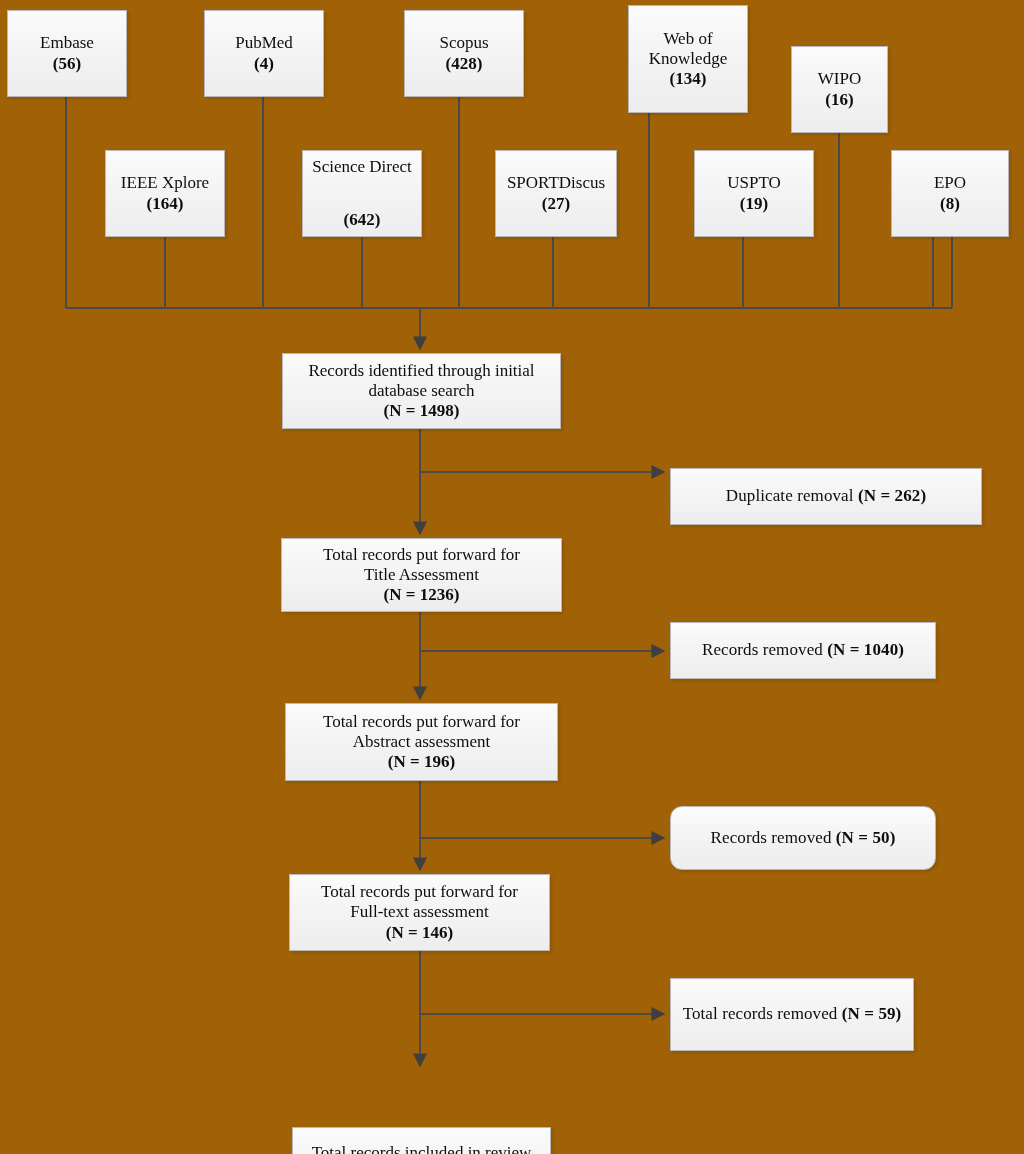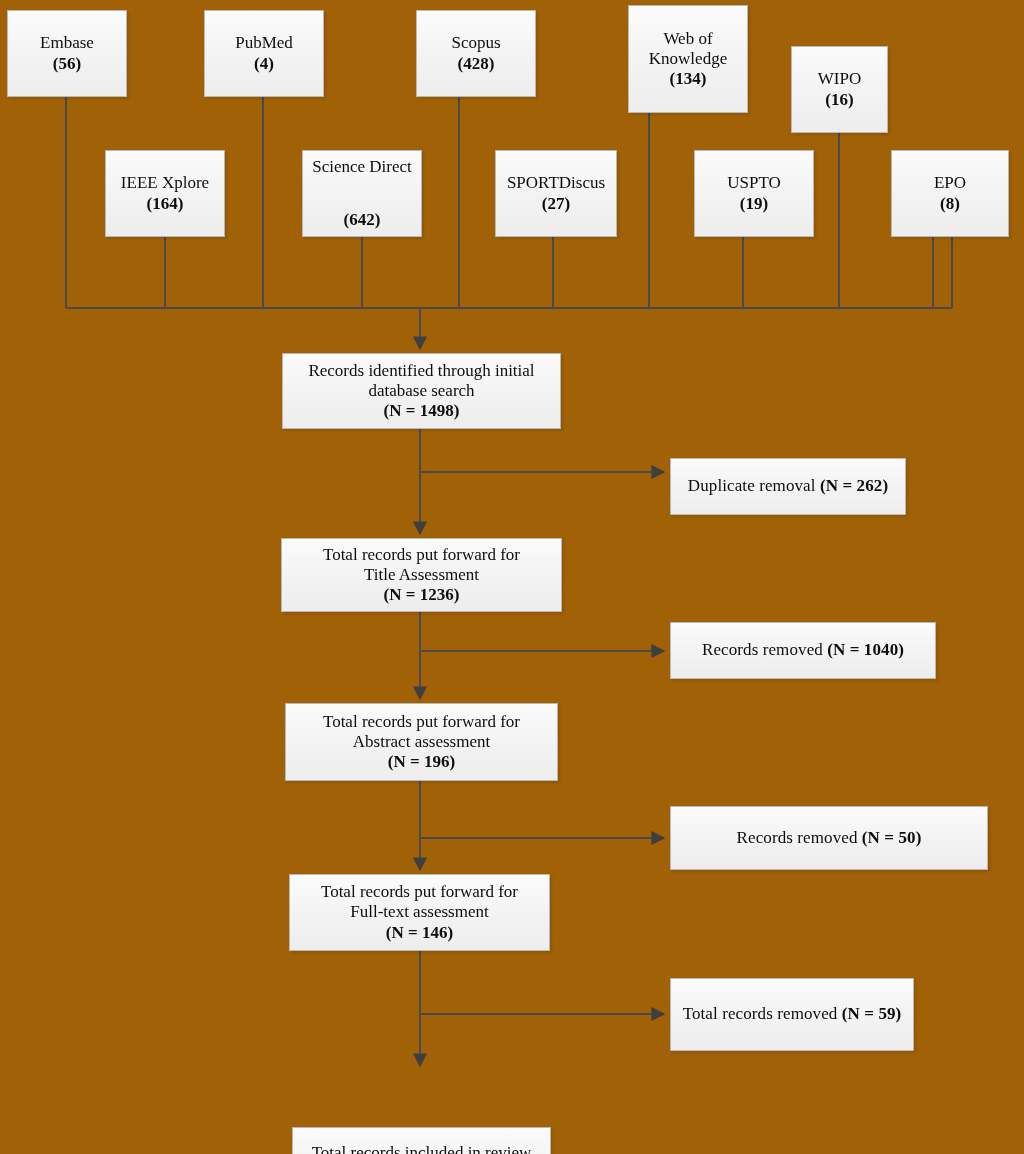--- a/index.html
+++ b/index.html
@@ -103,21 +103,21 @@
   <div class="node" style="left:7px; top:10px; width:120px; height:87px;">
     <span class="ln">Embase</span>
     <span class="ln b">(56)</span>
   </div>
 
   <div class="node" style="left:204px; top:10px; width:120px; height:87px;">
     <span class="ln">PubMed</span>
     <span class="ln b">(4)</span>
   </div>
 
-  <div class="node" style="left:416px; top:10px; width:120px; height:87px;">
+  <div class="node" style="left:404px; top:10px; width:120px; height:87px;">
     <span class="ln">Scopus</span>
     <span class="ln b">(428)</span>
   </div>
 
   <div class="node" style="left:628px; top:5px; width:120px; height:108px;">
     <span class="ln">Web of</span>
     <span class="ln">Knowledge</span>
     <span class="ln b">(134)</span>
   </div>
 
@@ -173,29 +173,29 @@
     <span class="ln">Total records put forward for</span>
     <span class="ln">Full-text assessment</span>
     <span class="ln b">(N = 146)</span>
   </div>
 
   <div class="node" style="left:292px; top:1127px; width:259px; height:72px;">
     <span class="ln">Total records included in review</span>
     <span class="ln b">(N = 87)</span>
   </div>
 
-  <div class="node side" style="left:670px; top:458px; width:236px; height:57px;">
+  <div class="node side" style="left:670px; top:468px; width:312px; height:57px;">
     <span class="ln"><span>Duplicate removal </span><b>(N = 262)</b></span>
   </div>
 
   <div class="node side" style="left:670px; top:622px; width:266px; height:57px;">
     <span class="ln"><span>Records removed </span><b>(N = 1040)</b></span>
   </div>
 
-  <div class="node side" style="left:670px; top:806px; width:318px; height:64px;">
+  <div class="node side" style="left:670px; top:806px; width:266px; height:64px;border-radius:12px;">
     <span class="ln"><span>Records removed </span><b>(N = 50)</b></span>
   </div>
 
   <div class="node side" style="left:670px; top:978px; width:244px; height:73px;">
     <span class="ln"><span>Total records removed </span><b>(N = 59)</b></span>
   </div>
 
 </div>
 
 </body></html>

